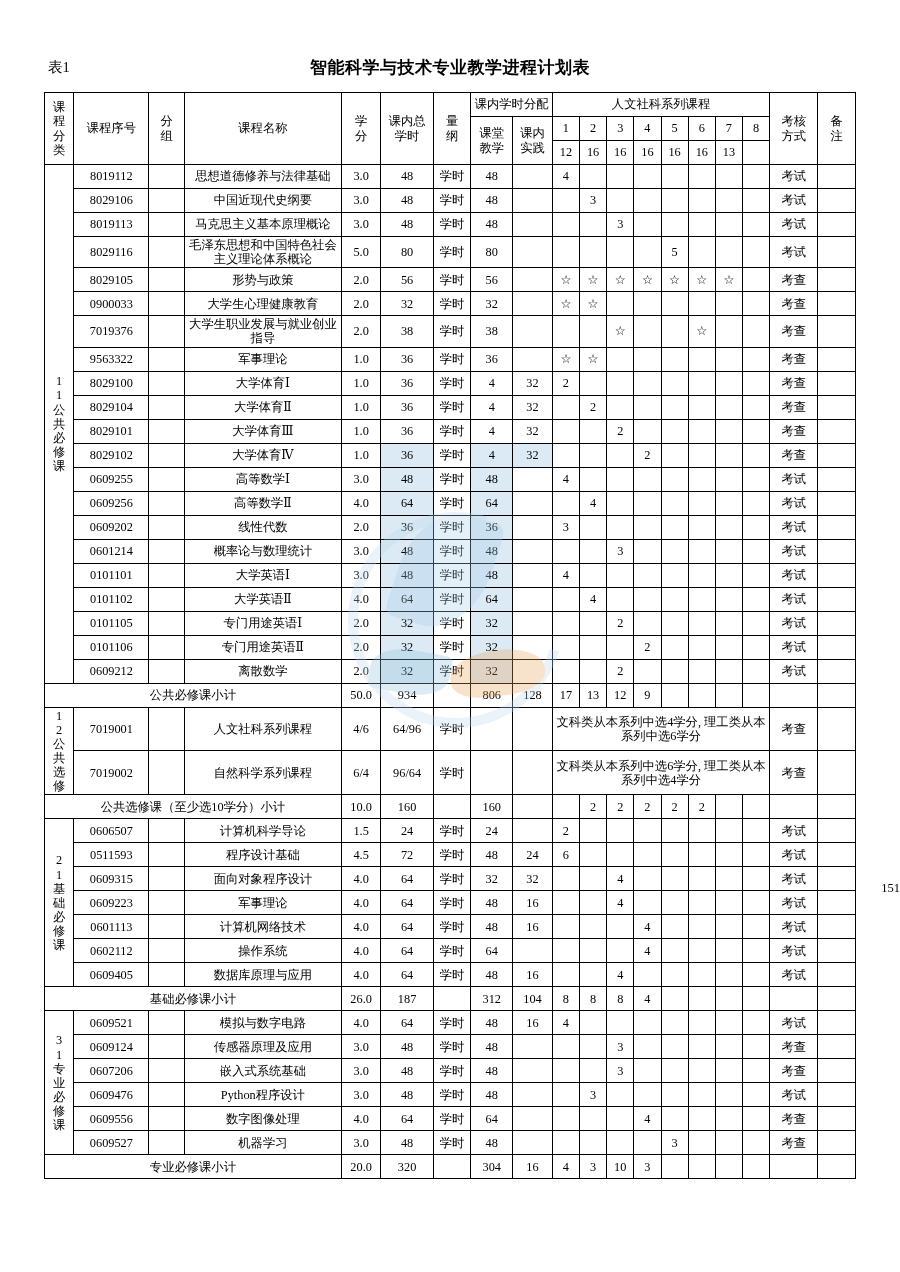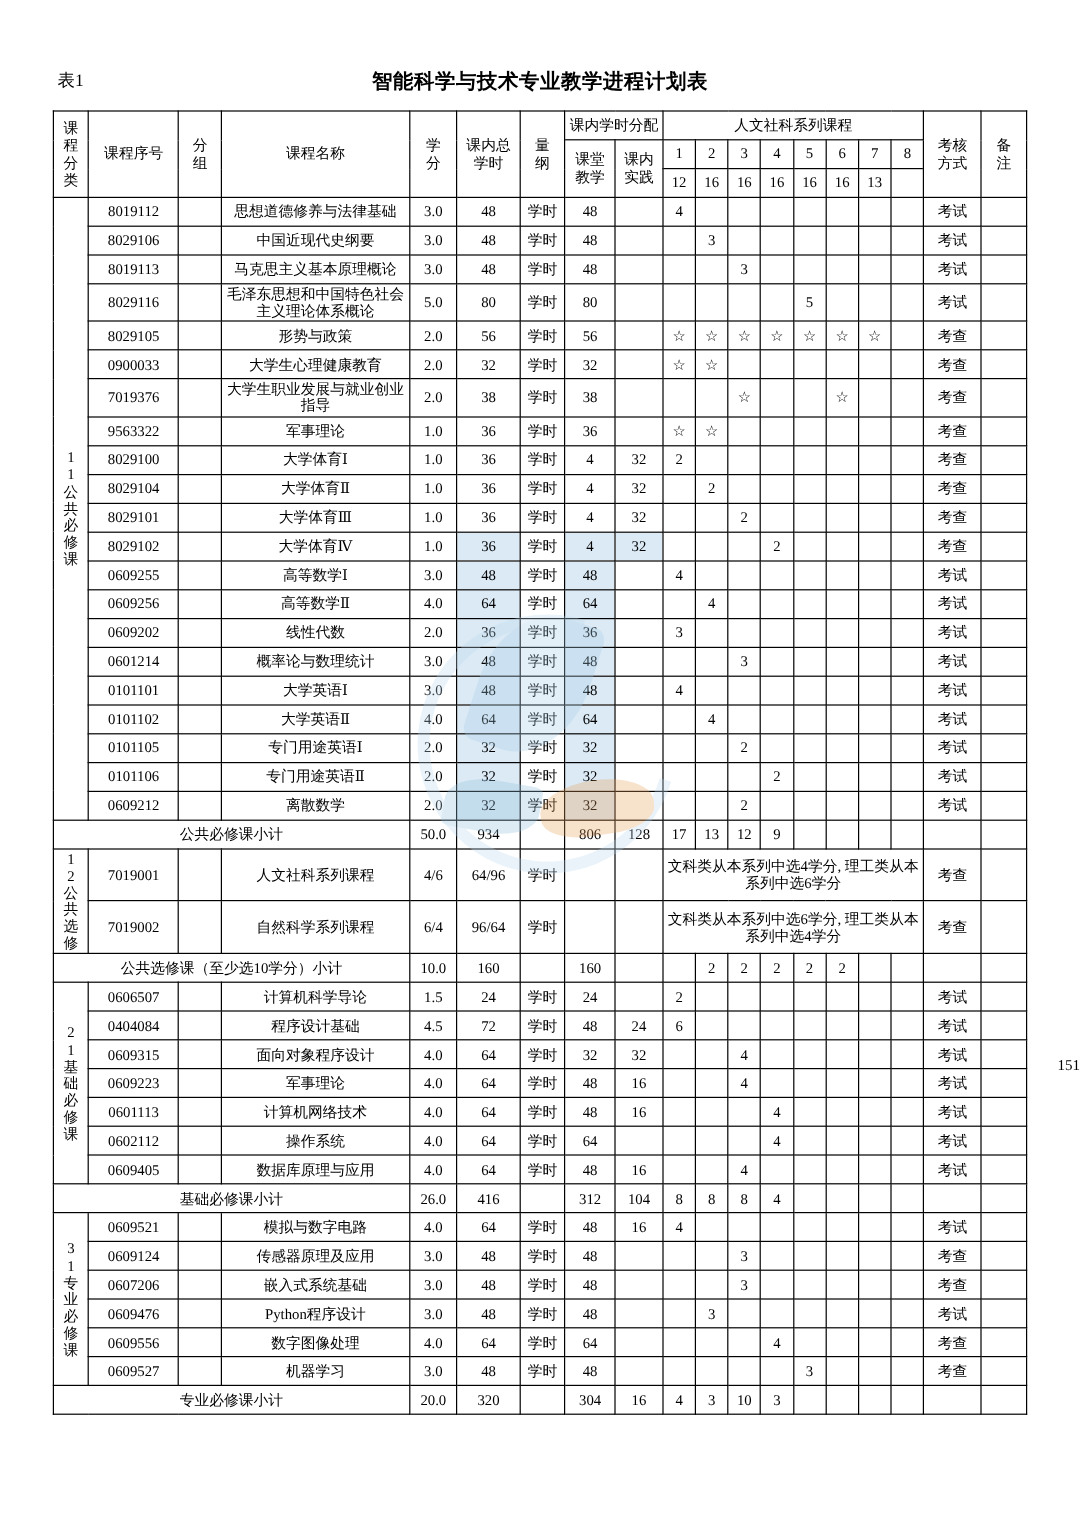--- a/index.html
+++ b/index.html
@@ -705,21 +705,21 @@
           <td class="num"></td>
           <td class="num"></td>
           <td class="num"></td>
           <td class="num"></td>
           <td class="num"></td>
           <td class="num"></td>
           <td>考试</td>
           <td></td>
         </tr>
         <tr>
-          <td class="num">0404084</td>
+          <td class="num">0511593</td>
           <td></td>
           <td class="name">程序设计基础</td>
           <td class="num">4.5</td>
           <td class="num">72</td>
           <td>学时</td>
           <td class="num">48</td>
           <td class="num">24</td>
           <td class="num">6</td>
           <td class="num"></td>
           <td class="num"></td>
@@ -827,21 +827,21 @@
           <td class="num"></td>
           <td class="num"></td>
           <td class="num"></td>
           <td class="num"></td>
           <td>考试</td>
           <td></td>
         </tr>
         <tr>
           <td class="sub" colspan="4">基础必修课小计</td>
           <td class="num">26.0</td>
-          <td class="num">416</td>
+          <td class="num">187</td>
           <td></td>
           <td class="num">312</td>
           <td class="num">104</td>
           <td class="num">8</td>
           <td class="num">8</td>
           <td class="num">8</td>
           <td class="num">4</td>
           <td class="num"></td>
           <td class="num"></td>
           <td class="num"></td>

